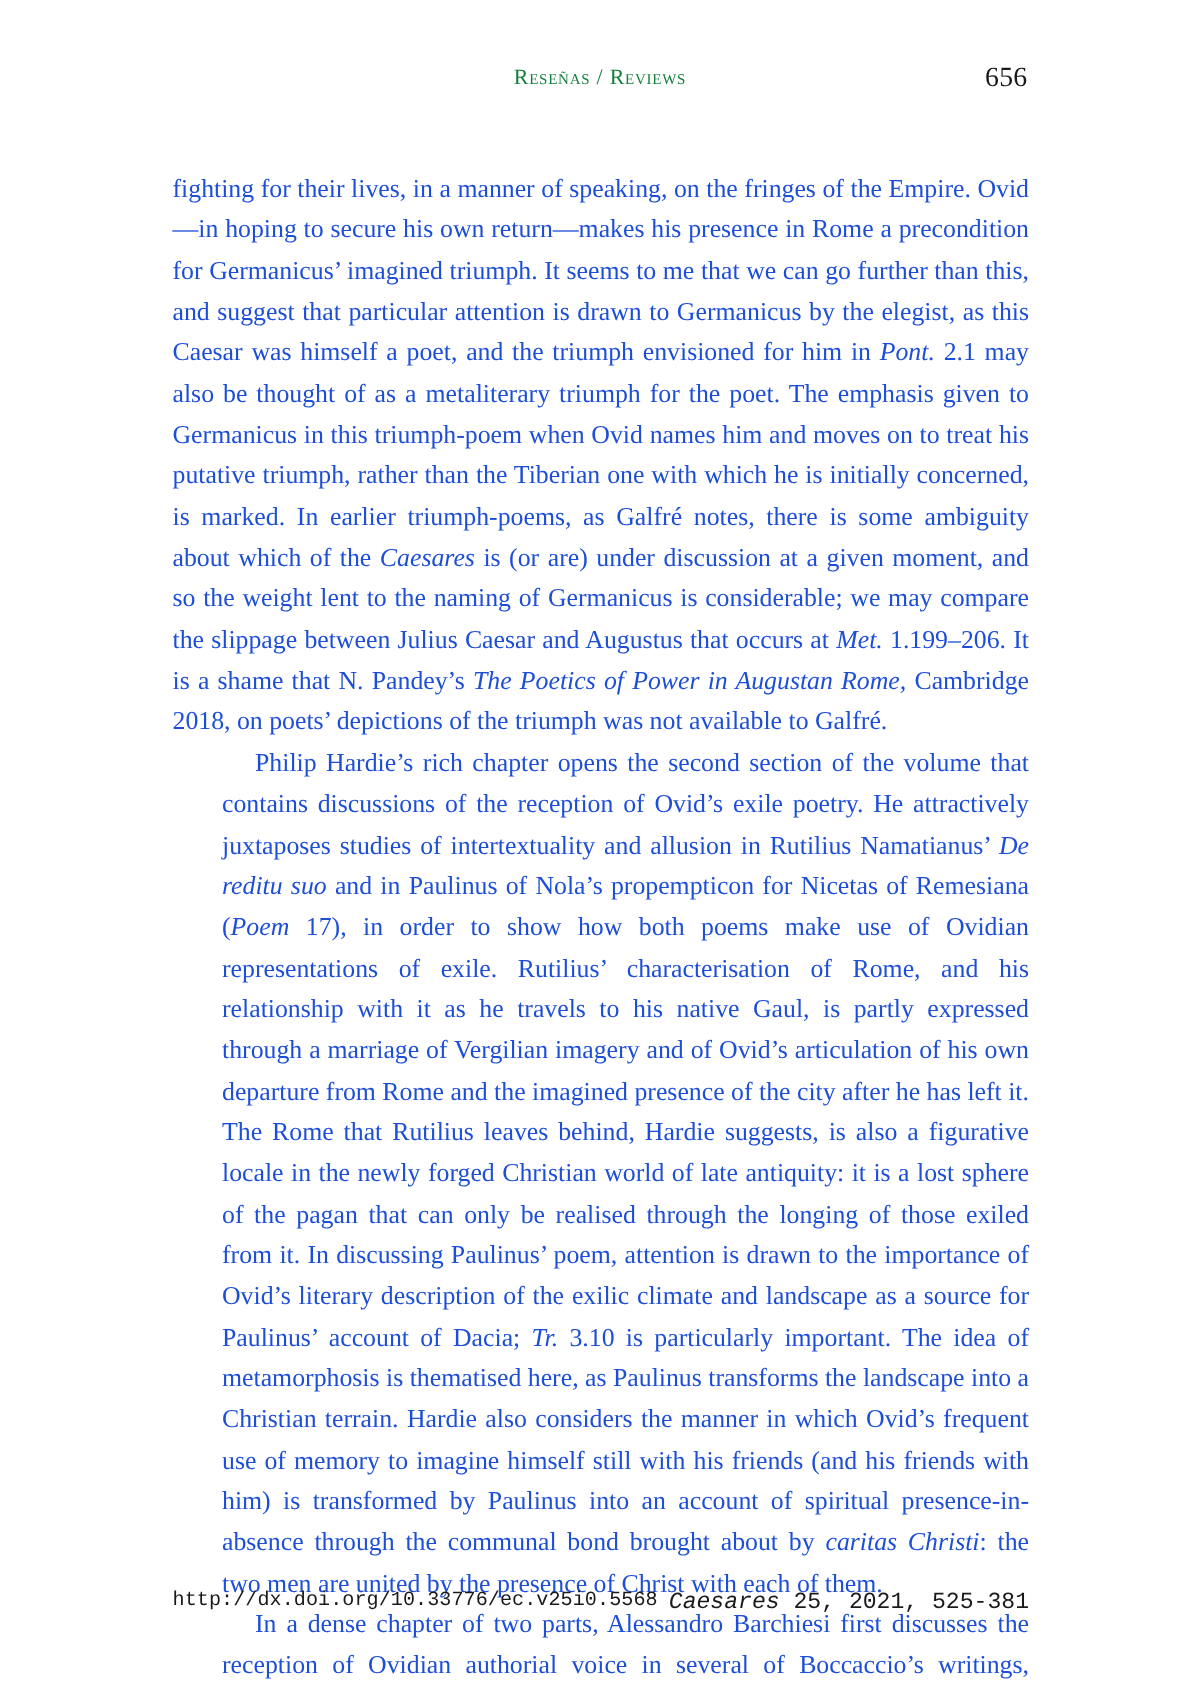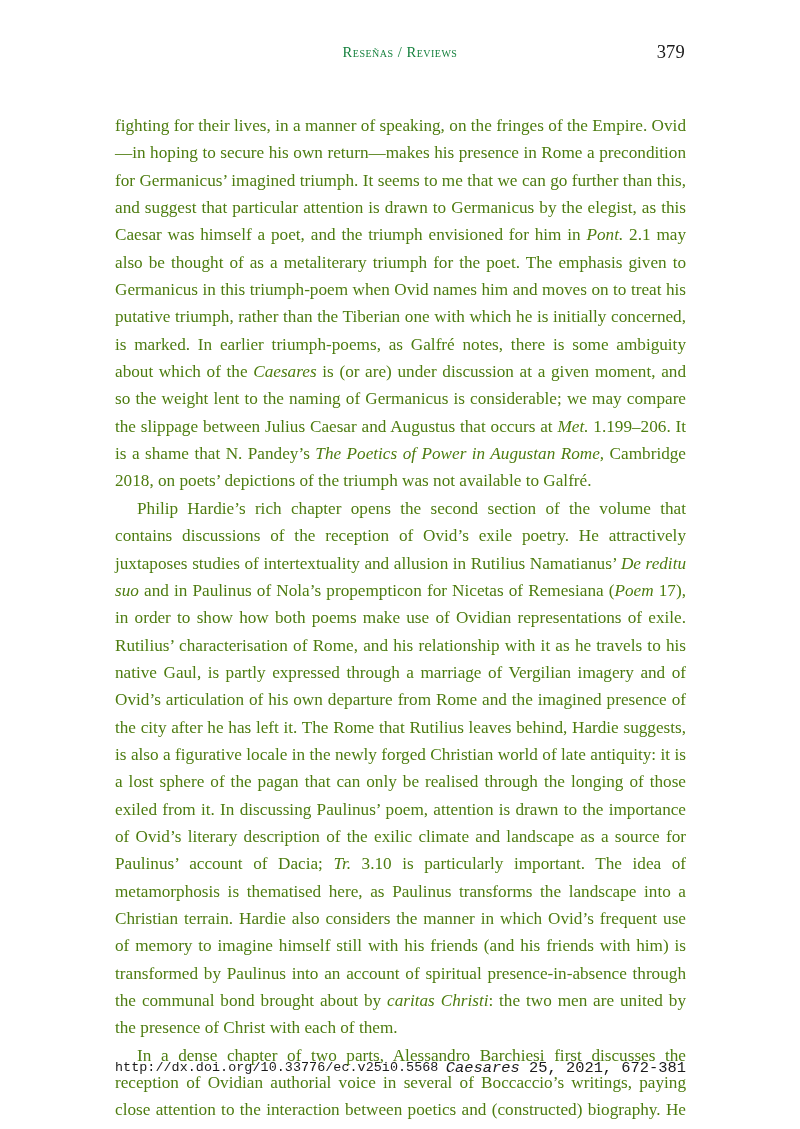--- a/index.html
+++ b/index.html
@@ -59,26 +59,27 @@
     left: 115px;
     top: 112px;
     width: 571px;
   }
   .para {
     margin: 0;
     text-align: justify;
     text-justify: inter-word;
     font-size: 17.2px;
     line-height: 27.35px;
-    color: #4d7c0f;
+    color: #1d4ed8;
     hyphens: none;
     -webkit-hyphens: none;
   }
   .para + .para {
     text-indent: 22px;
+    margin-left: 33px;
   }
   .para i, .para em {
     font-style: italic;
   }
 
   
   .footer {
     position: absolute;
     left: 115px;
     top: 1060px;
@@ -107,29 +108,29 @@
     font-style: italic;
   }
 </style>
 </head>
 <body>
 
 <div class="page">
 
   <div class="running-head">
     <div class="running-head-title">Reseñas / Reviews</div>
-    <div class="page-number">379</div>
+    <div class="page-number">656</div>
   </div>
 
   <div class="text-block">
     <p class="para">fighting for their lives, in a manner of speaking, on the fringes of the Empire. Ovid—in hoping to secure his own return—makes his presence in Rome a precondition for Germanicus’ imagined triumph. It seems to me that we can go further than this, and suggest that particular attention is drawn to Germanicus by the elegist, as this Caesar was himself a poet, and the triumph envisioned for him in <i>Pont.</i> 2.1 may also be thought of as a metaliterary triumph for the poet. The emphasis given to Germanicus in this triumph-poem when Ovid names him and moves on to treat his putative triumph, rather than the Tiberian one with which he is initially concerned, is marked. In earlier triumph-poems, as Galfré notes, there is some ambiguity about which of the <i>Caesares</i> is (or are) under discussion at a given moment, and so the weight lent to the naming of Germanicus is considerable; we may compare the slippage between Julius Caesar and Augustus that occurs at <i>Met.</i> 1.199–206. It is a shame that N. Pandey’s <i>The Poetics of Power in Augustan Rome,</i> Cambridge 2018, on poets’ depictions of the triumph was not available to Galfré.</p>
     <p class="para">Philip Hardie’s rich chapter opens the second section of the volume that contains discussions of the reception of Ovid’s exile poetry. He attractively juxtaposes studies of intertextuality and allusion in Rutilius Namatianus’ <i>De reditu suo</i> and in Paulinus of Nola’s propempticon for Nicetas of Remesiana (<i>Poem</i> 17), in order to show how both poems make use of Ovidian representations of exile. Rutilius’ characterisation of Rome, and his relationship with it as he travels to his native Gaul, is partly expressed through a marriage of Vergilian imagery and of Ovid’s articulation of his own departure from Rome and the imagined presence of the city after he has left it. The Rome that Rutilius leaves behind, Hardie suggests, is also a figurative locale in the newly forged Christian world of late antiquity: it is a lost sphere of the pagan that can only be realised through the longing of those exiled from it. In discussing Paulinus’ poem, attention is drawn to the importance of Ovid’s literary description of the exilic climate and landscape as a source for Paulinus’ account of Dacia; <i>Tr.</i> 3.10 is particularly important. The idea of metamorphosis is thematised here, as Paulinus transforms the landscape into a Christian terrain. Hardie also considers the manner in which Ovid’s frequent use of memory to imagine himself still with his friends (and his friends with him) is transformed by Paulinus into an account of spiritual presence-in-absence through the communal bond brought about by <i>caritas Christi</i>: the two men are united by the presence of Christ with each of them.</p>
     <p class="para">In a dense chapter of two parts, Alessandro Barchiesi first discusses the reception of Ovidian authorial voice in several of Boccaccio’s writings, paying close attention to the interaction between poetics and (constructed) biography. He refers to the literary product of this interaction as ‘autography’ and usefully explores the ways in which autographies rely on the existence of models on which one may draw, or to which one may react; Ovid is an</p>
   </div>
 
   <div class="footer">
     <div class="footer-doi">http://dx.doi.org/10.33776/ec.v25i0.5568</div>
     <div class="footer-citation">
-      <span class="journal">Caesares</span><span> 25, 2021, 672-381</span>
+      <span class="journal">Caesares</span><span> 25, 2021, 525-381</span>
     </div>
   </div>
 
 </div>
 
 </body></html>

